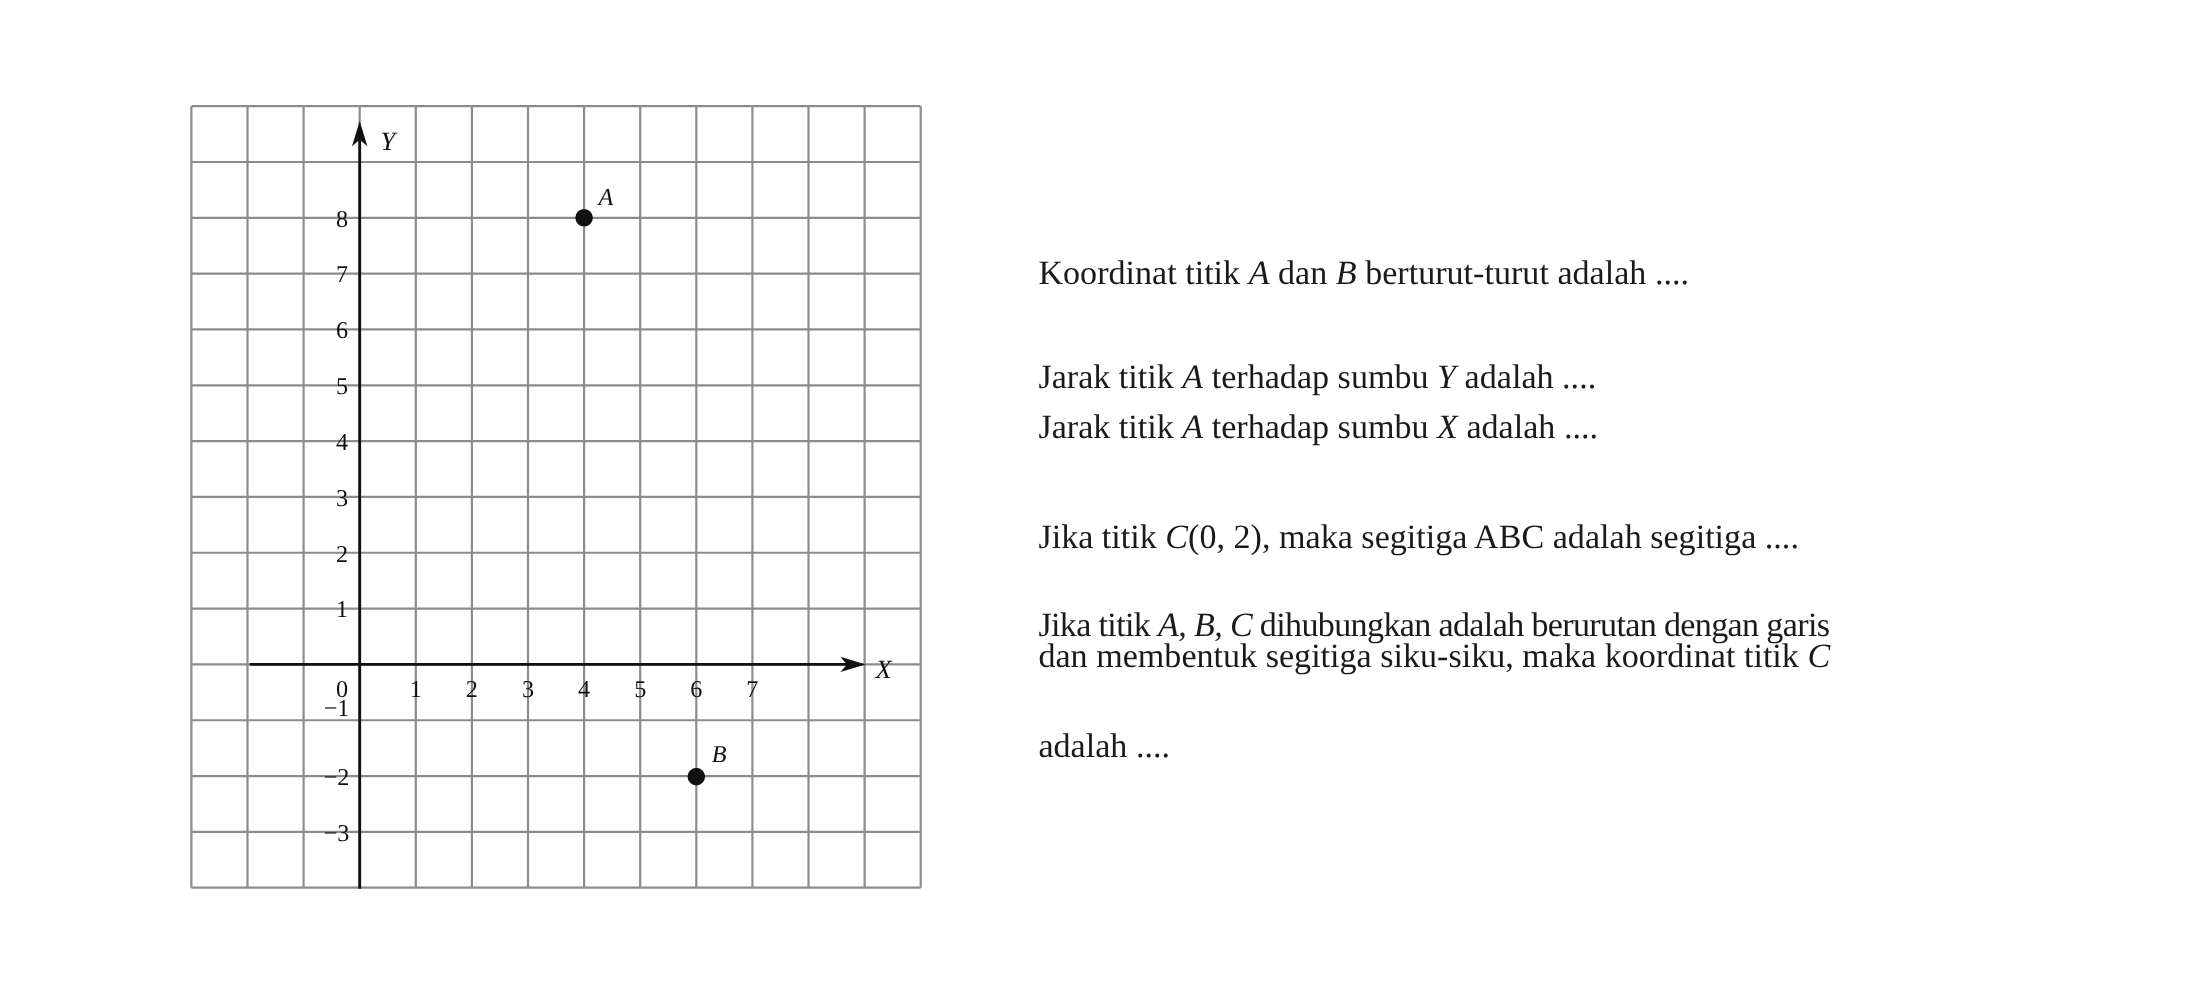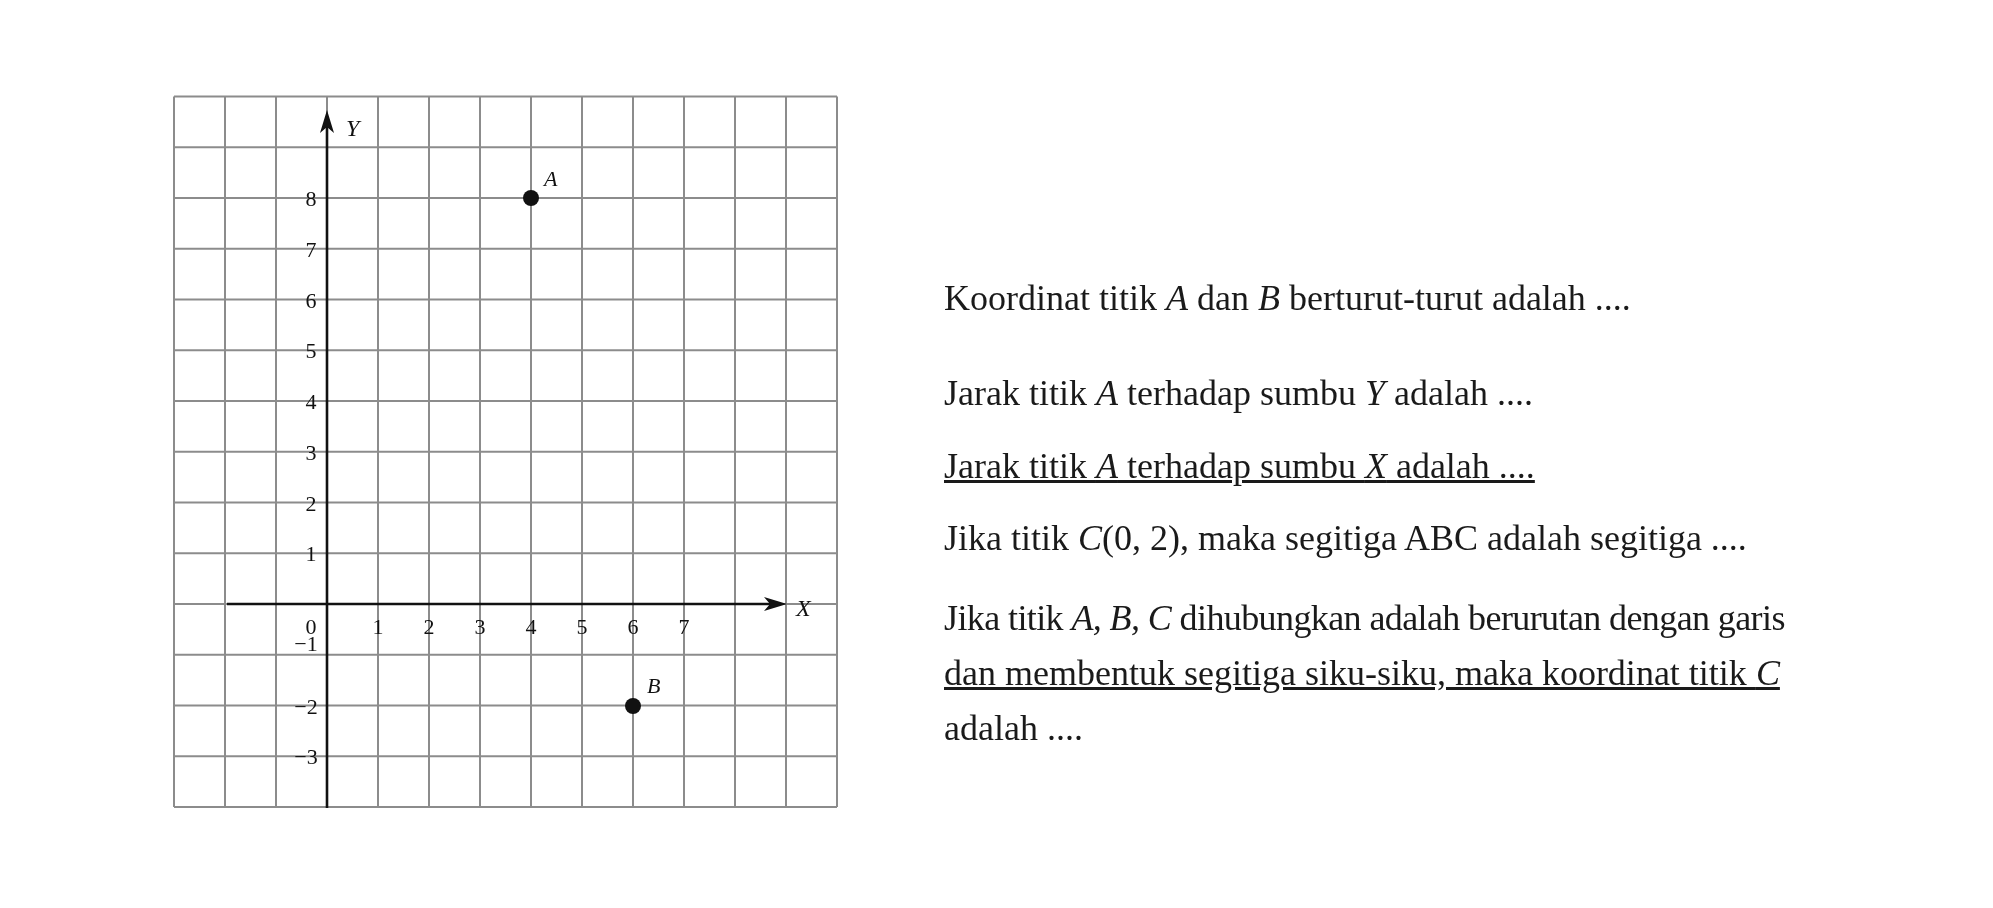--- a/index.html
+++ b/index.html
@@ -1,19 +1,19 @@
 <!DOCTYPE html>
 <html><head>
 <meta charset="utf-8">
 <style>
   html, body { margin:0; padding:0; background:#ffffff; }
   body { width:1993px; height:908px; position:relative; overflow:hidden; font-family:"Liberation Serif", "DejaVu Serif", serif; color:#1a1a1a; }
   #figure { position:absolute; left:0; top:0; width:900px; height:908px; }
   #figure svg { position:absolute; left:0; top:0; }
-  .q { position:absolute; left:944px; width:920px; font-size:36px; line-height:1; white-space:nowrap;margin-top:48px; }
+  .q { position:absolute; left:944px; width:920px; font-size:31px; line-height:1; white-space:nowrap; }
   .q i { font-style:italic; }
   .cond { letter-spacing:-0.6px; }
 </style>
 </head>
 <body>
 
 <div id="figure">
   <svg width="900" height="908" viewBox="0 0 900 908">
     <g id="grid" stroke="#8c8c8c" stroke-width="2">
         <line x1="174" x2="174" y1="96.5" y2="807"></line>
@@ -89,29 +89,29 @@
 </div>
 
 <div class="q" style="top:232px;">
   <span>Koordinat titik </span><i>A</i><span> dan </span><i>B</i><span> berturut-turut adalah ....</span>
 </div>
 
 <div class="q" style="top:327px;">
   <span>Jarak titik </span><i>A</i><span> terhadap sumbu </span><i>Y</i><span> adalah ....</span>
 </div>
 
-<div class="q" style="top:400px;text-decoration:underline;">
+<div class="q" style="top:372px;">
   <span>Jarak titik </span><i>A</i><span> terhadap sumbu </span><i>X</i><span> adalah ....</span>
 </div>
 
 <div class="q" style="top:472px;">
   <span>Jika titik </span><i>C</i><span>(0, 2), maka segitiga ABC adalah segitiga ....</span>
 </div>
 
 <div class="q cond" style="top:552px; width:920px;">
   <span>Jika titik </span><i>A, B, C</i><span> dihubungkan adalah berurutan dengan garis</span>
 </div>
-<div class="q" style="top:607px;text-decoration:underline;">
+<div class="q" style="top:580px;">
   <span>dan membentuk segitiga siku-siku, maka koordinat titik </span><i>C</i>
 </div>
 <div class="q" style="top:662px;">
   <span>adalah ....</span>
 </div>
 
 </body></html>

